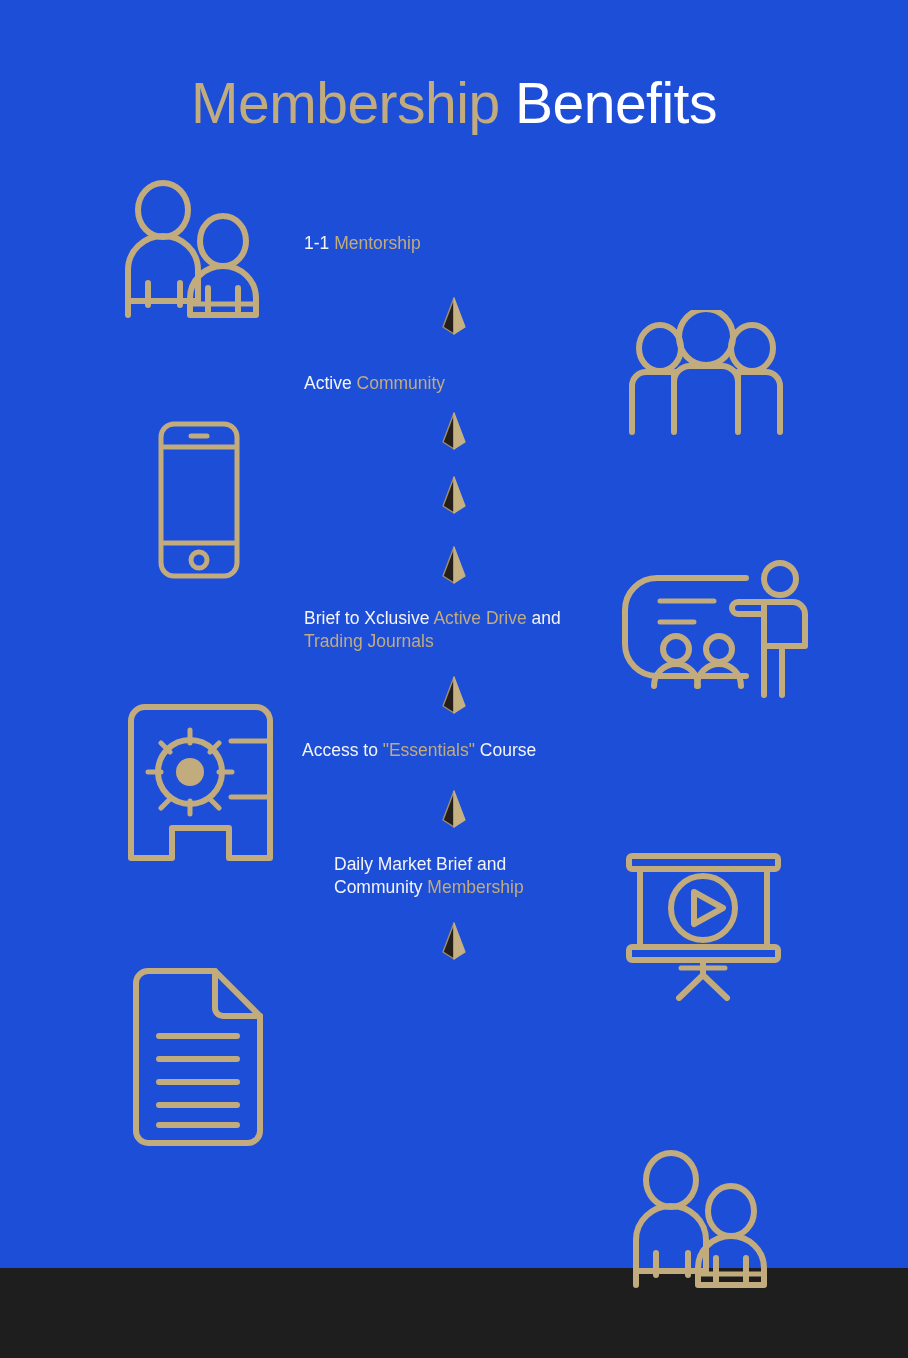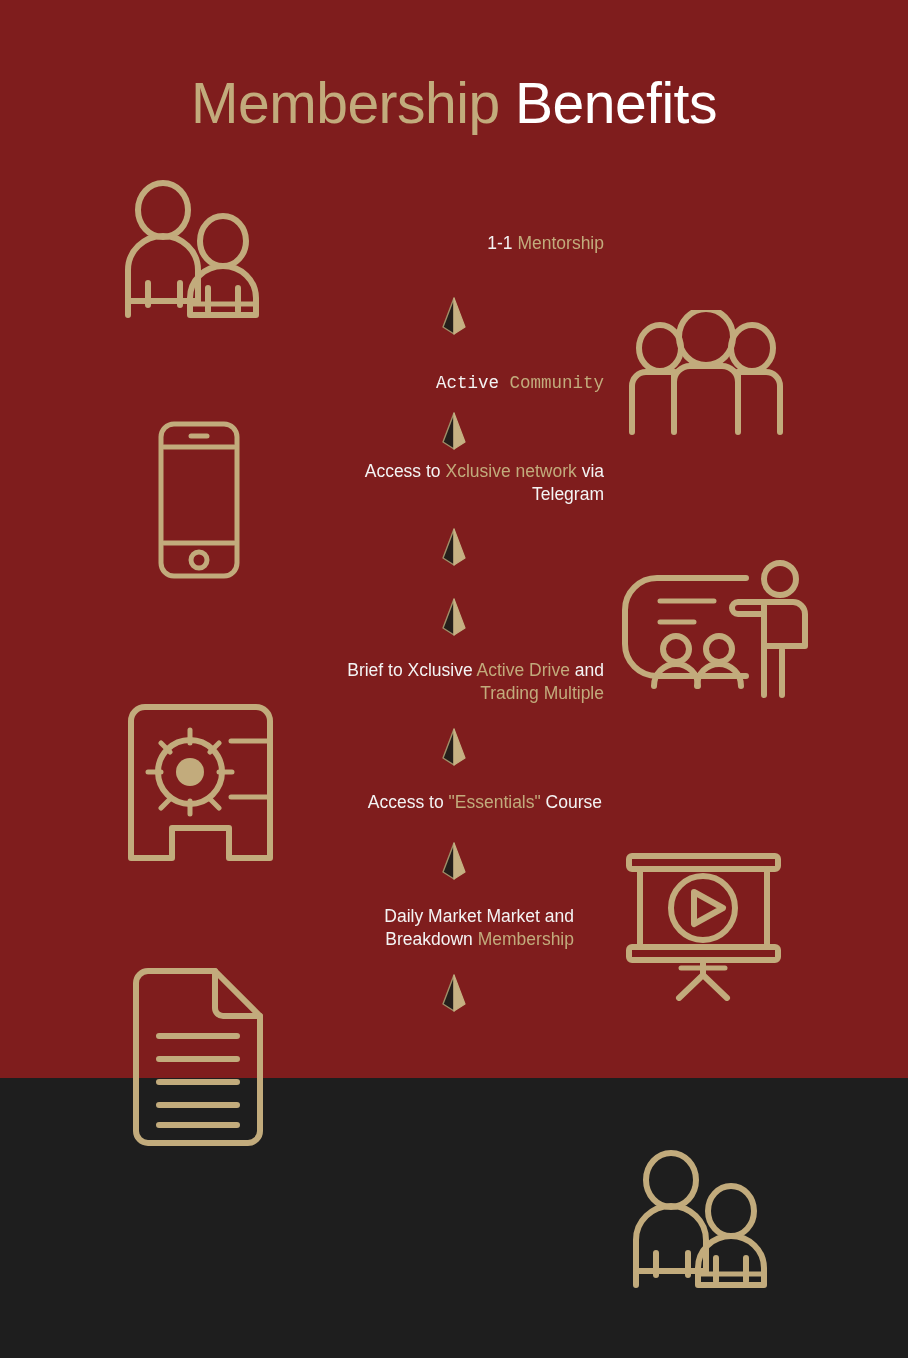--- a/index.html
+++ b/index.html
@@ -10,22 +10,22 @@
   body {
     width: 908px;
     height: 1358px;
     overflow: hidden;
     font-family: "Liberation Sans", sans-serif;
     -webkit-font-smoothing: antialiased;
   }
   .page {
     position: relative;
     width: 908px;
-    height: 1078px;
-    background: #7f1d1d;
+    height: 1268px;
+    background: #1d4ed8;
   }
 
   
   .title {
     position: absolute;
     top: 34px;
     left: 0;
     width: 908px;
     text-align: center;
     font-size: 57px;
@@ -39,21 +39,21 @@
 
   
   .rail {
     position: absolute;
     left: 50%;
     transform: translateX(-50%);
     top: 232px;
     width: 300px;
   }
   .rail-item {
-    text-align: right;
+    text-align: left;
     font-size: 17.5px;
     line-height: 23px;
     color: #f2f2f2;
     font-weight: 400;
   }
   .rail-item .g { color: #c2ab7c; }
   .rail-item .w { color: #f4f4f4; }
 
   .divider {
     height: 46px;
@@ -177,52 +177,49 @@
       <span class="w">1-1 </span><span class="g">Mentorship</span>
     </div>
 
     <div class="divider" style="margin-top:38px;">
       <svg width="28" height="38" viewBox="0 0 28 38">
         <path d="M14 1 L3 30 L14 37 Z" fill="#241f1b" stroke="#a08f68" stroke-width="1.4" stroke-linejoin="round"></path>
         <path d="M14 1 L25 30 L14 37 Z" fill="#c6b183" stroke="#c6b183" stroke-width="1.2" stroke-linejoin="round"></path>
       </svg>
     </div>
 
-    <div class="rail-item" style="margin-top:33px;font-family:Liberation Mono, monospace;">
+    <div class="rail-item" style="margin-top:33px;">
       <span class="w">Active </span><span class="g">Community</span>
     </div>
 
     <div class="divider" style="margin-top:13px;">
       <svg width="28" height="38" viewBox="0 0 28 38">
         <path d="M14 1 L3 30 L14 37 Z" fill="#241f1b" stroke="#a08f68" stroke-width="1.4" stroke-linejoin="round"></path>
         <path d="M14 1 L25 30 L14 37 Z" fill="#c6b183" stroke="#c6b183" stroke-width="1.2" stroke-linejoin="round"></path>
       </svg>
     </div>
 
-    <div class="rail-item" style="margin-top:6px; width:300px;">
-      <span class="w">Access to </span><span class="g">Xclusive network</span><span class="w"> via Telegram</span>
-    </div>
 
     <div class="divider" style="margin-top:18px;">
       <svg width="28" height="38" viewBox="0 0 28 38">
         <path d="M14 1 L3 30 L14 37 Z" fill="#241f1b" stroke="#a08f68" stroke-width="1.4" stroke-linejoin="round"></path>
         <path d="M14 1 L25 30 L14 37 Z" fill="#c6b183" stroke="#c6b183" stroke-width="1.2" stroke-linejoin="round"></path>
       </svg>
     </div>
 
 
     <div class="divider" style="margin-top:24px;">
       <svg width="28" height="38" viewBox="0 0 28 38">
         <path d="M14 1 L3 30 L14 37 Z" fill="#241f1b" stroke="#a08f68" stroke-width="1.4" stroke-linejoin="round"></path>
         <path d="M14 1 L25 30 L14 37 Z" fill="#c6b183" stroke="#c6b183" stroke-width="1.2" stroke-linejoin="round"></path>
       </svg>
     </div>
 
     <div class="rail-item" style="margin-top:19px; width:300px;">
-      <span class="w">Brief to Xclusive </span><span class="g">Active Drive</span><span class="w"> and </span><span class="g">Trading Multiple</span>
+      <span class="w">Brief to Xclusive </span><span class="g">Active Drive</span><span class="w"> and </span><span class="g">Trading Journals</span>
     </div>
 
     <div class="divider" style="margin-top:19px;">
       <svg width="28" height="38" viewBox="0 0 28 38">
         <path d="M14 1 L3 30 L14 37 Z" fill="#241f1b" stroke="#a08f68" stroke-width="1.4" stroke-linejoin="round"></path>
         <path d="M14 1 L25 30 L14 37 Z" fill="#c6b183" stroke="#c6b183" stroke-width="1.2" stroke-linejoin="round"></path>
       </svg>
     </div>
 
     <div class="rail-item" style="margin-top:21px; width:300px; white-space:nowrap; margin-left:-2px;">
@@ -230,21 +227,21 @@
     </div>
 
     <div class="divider" style="margin-top:24px;">
       <svg width="28" height="38" viewBox="0 0 28 38">
         <path d="M14 1 L3 30 L14 37 Z" fill="#241f1b" stroke="#a08f68" stroke-width="1.4" stroke-linejoin="round"></path>
         <path d="M14 1 L25 30 L14 37 Z" fill="#c6b183" stroke="#c6b183" stroke-width="1.2" stroke-linejoin="round"></path>
       </svg>
     </div>
 
     <div class="rail-item" style="margin-top:21px; width:240px; margin-left:30px;">
-      <span class="w">Daily Market Market and Breakdown </span><span class="g">Membership</span>
+      <span class="w">Daily Market Brief and Community </span><span class="g">Membership</span>
     </div>
 
     <div class="divider" style="margin-top:19px;">
       <svg width="28" height="38" viewBox="0 0 28 38">
         <path d="M14 1 L3 30 L14 37 Z" fill="#241f1b" stroke="#a08f68" stroke-width="1.4" stroke-linejoin="round"></path>
         <path d="M14 1 L25 30 L14 37 Z" fill="#c6b183" stroke="#c6b183" stroke-width="1.2" stroke-linejoin="round"></path>
       </svg>
     </div>
 
 

